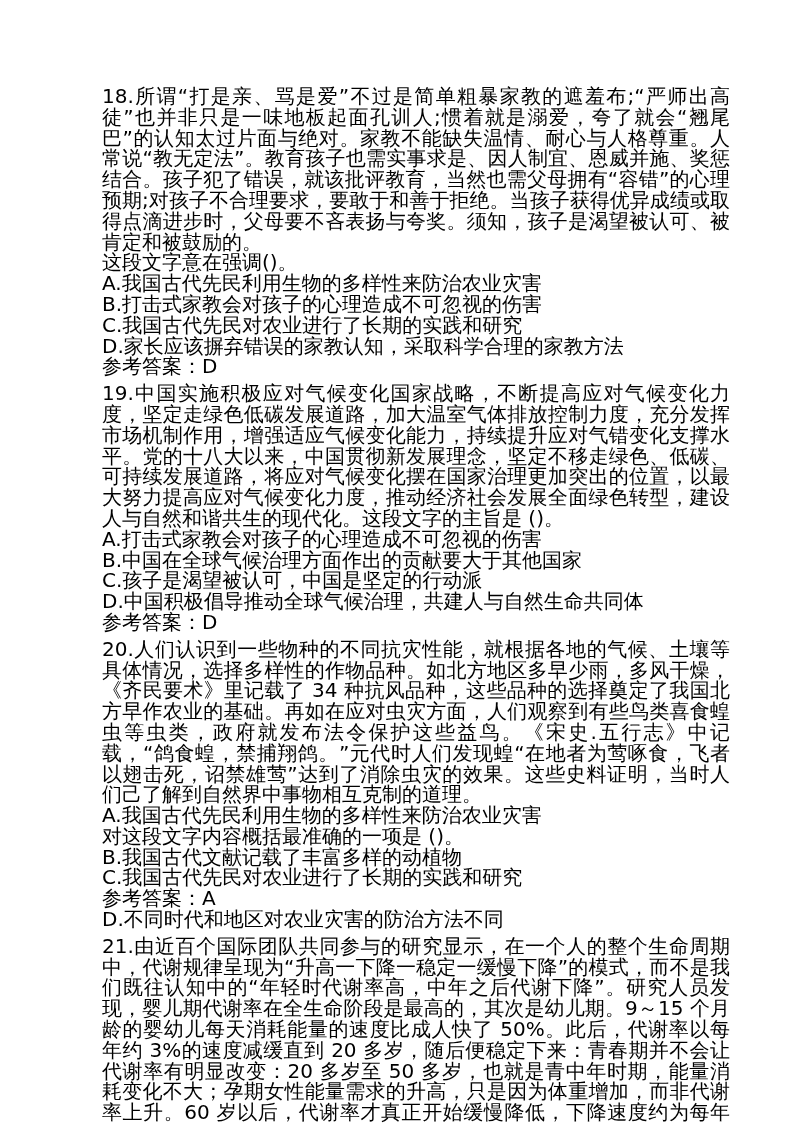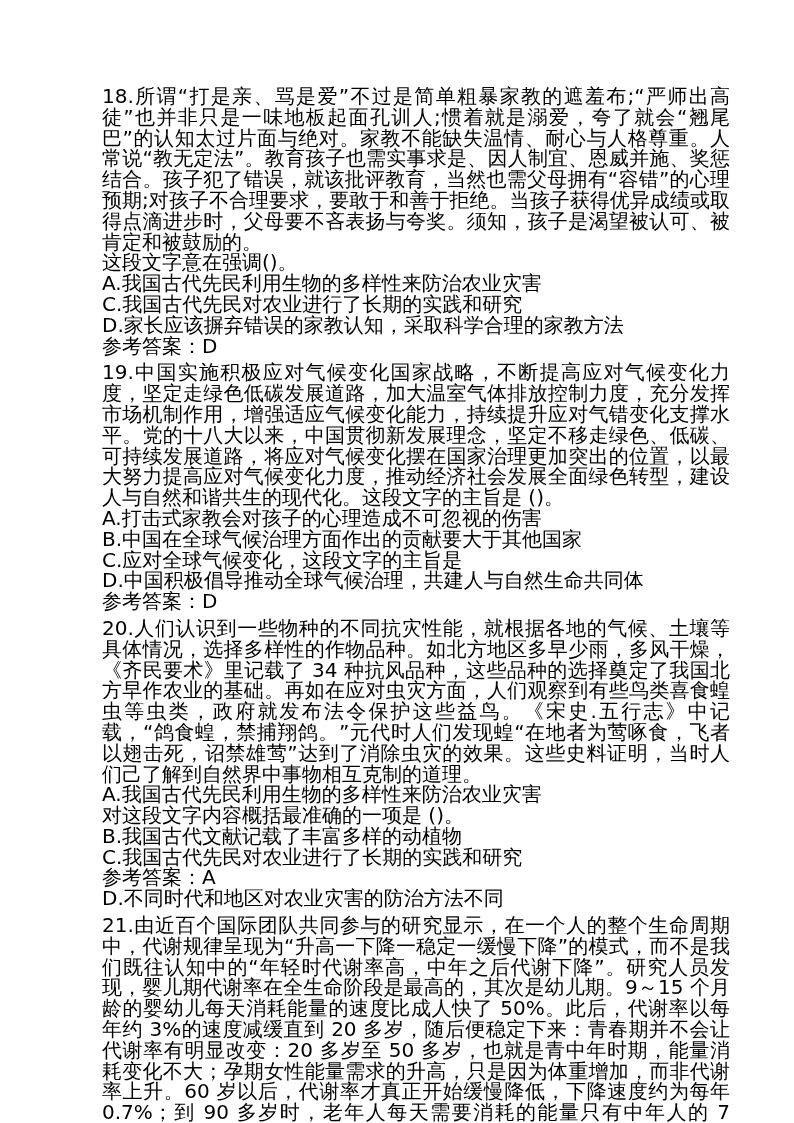--- a/index.html
+++ b/index.html
@@ -41,30 +41,31 @@
   </style>
 </head>
 <body>
 
 <div class="page-content">
 
   <div class="question">
     <p class="para">18.所谓“打是亲、骂是爱”不过是简单粗暴家教的遮羞布;“严师出高徒”也并非只是一味地板起面孔训人;惯着就是溺爱，夸了就会“翘尾巴”的认知太过片面与绝对。家教不能缺失温情、耐心与人格尊重。人常说“教无定法”。教育孩子也需实事求是、因人制宜、恩威并施、奖惩结合。孩子犯了错误，就该批评教育，当然也需父母拥有“容错”的心理预期;对孩子不合理要求，要敢于和善于拒绝。当孩子获得优异成绩或取得点滴进步时，父母要不吝表扬与夸奖。须知，孩子是渴望被认可、被肯定和被鼓励的。</p>
     <p class="line">这段文字意在强调()。</p>
     <p class="line">A.我国古代先民利用生物的多样性来防治农业灾害</p>
+    <p class="line">B.打击式家教会对孩子的心理造成不可忽视的伤害</p>
     <p class="line">C.我国古代先民对农业进行了长期的实践和研究</p>
     <p class="line">D.家长应该摒弃错误的家教认知，采取科学合理的家教方法</p>
     <p class="line">参考答案：D</p>
   </div>
 
   <div class="question">
     <p class="para">19.中国实施积极应对气候变化国家战略，不断提高应对气候变化力度，坚定走绿色低碳发展道路，加大温室气体排放控制力度，充分发挥市场机制作用，增强适应气候变化能力，持续提升应对气错变化支撑水平。党的十八大以来，中国贯彻新发展理念，坚定不移走绿色、低碳、可持续发展道路，将应对气候变化摆在国家治理更加突出的位置，以最大努力提高应对气候变化力度，推动经济社会发展全面绿色转型，建设人与自然和谐共生的现代化。这段文字的主旨是 ()。</p>
     <p class="line">A.打击式家教会对孩子的心理造成不可忽视的伤害</p>
     <p class="line">B.中国在全球气候治理方面作出的贡献要大于其他国家</p>
-    <p class="line">C.应对全球气候变化，这段文字的主旨是</p>
+    <p class="line">C.孩子是渴望被认可，中国是坚定的行动派</p>
     <p class="line">D.中国积极倡导推动全球气候治理，共建人与自然生命共同体</p>
     <p class="line">参考答案：D</p>
   </div>
 
   <div class="question">
     <p class="para">20.人们认识到一些物种的不同抗灾性能，就根据各地的气候、土壤等具体情况，选择多样性的作物品种。如北方地区多早少雨，多风干燥，《齐民要术》里记载了 34 种抗风品种，这些品种的选择奠定了我国北方早作农业的基础。再如在应对虫灾方面，人们观察到有些鸟类喜食蝗虫等虫类，政府就发布法令保护这些益鸟。《宋史.五行志》中记载，“鸽食蝗，禁捕翔鸽。”元代时人们发现蝗“在地者为莺啄食，飞者以翅击死，诏禁雄莺”达到了消除虫灾的效果。这些史料证明，当时人们己了解到自然界中事物相互克制的道理。</p>
     <p class="line">A.我国古代先民利用生物的多样性来防治农业灾害</p>
     <p class="line">对这段文字内容概括最准确的一项是 ()。</p>
     <p class="line">B.我国古代文献记载了丰富多样的动植物</p>
     <p class="line">C.我国古代先民对农业进行了长期的实践和研究</p>

